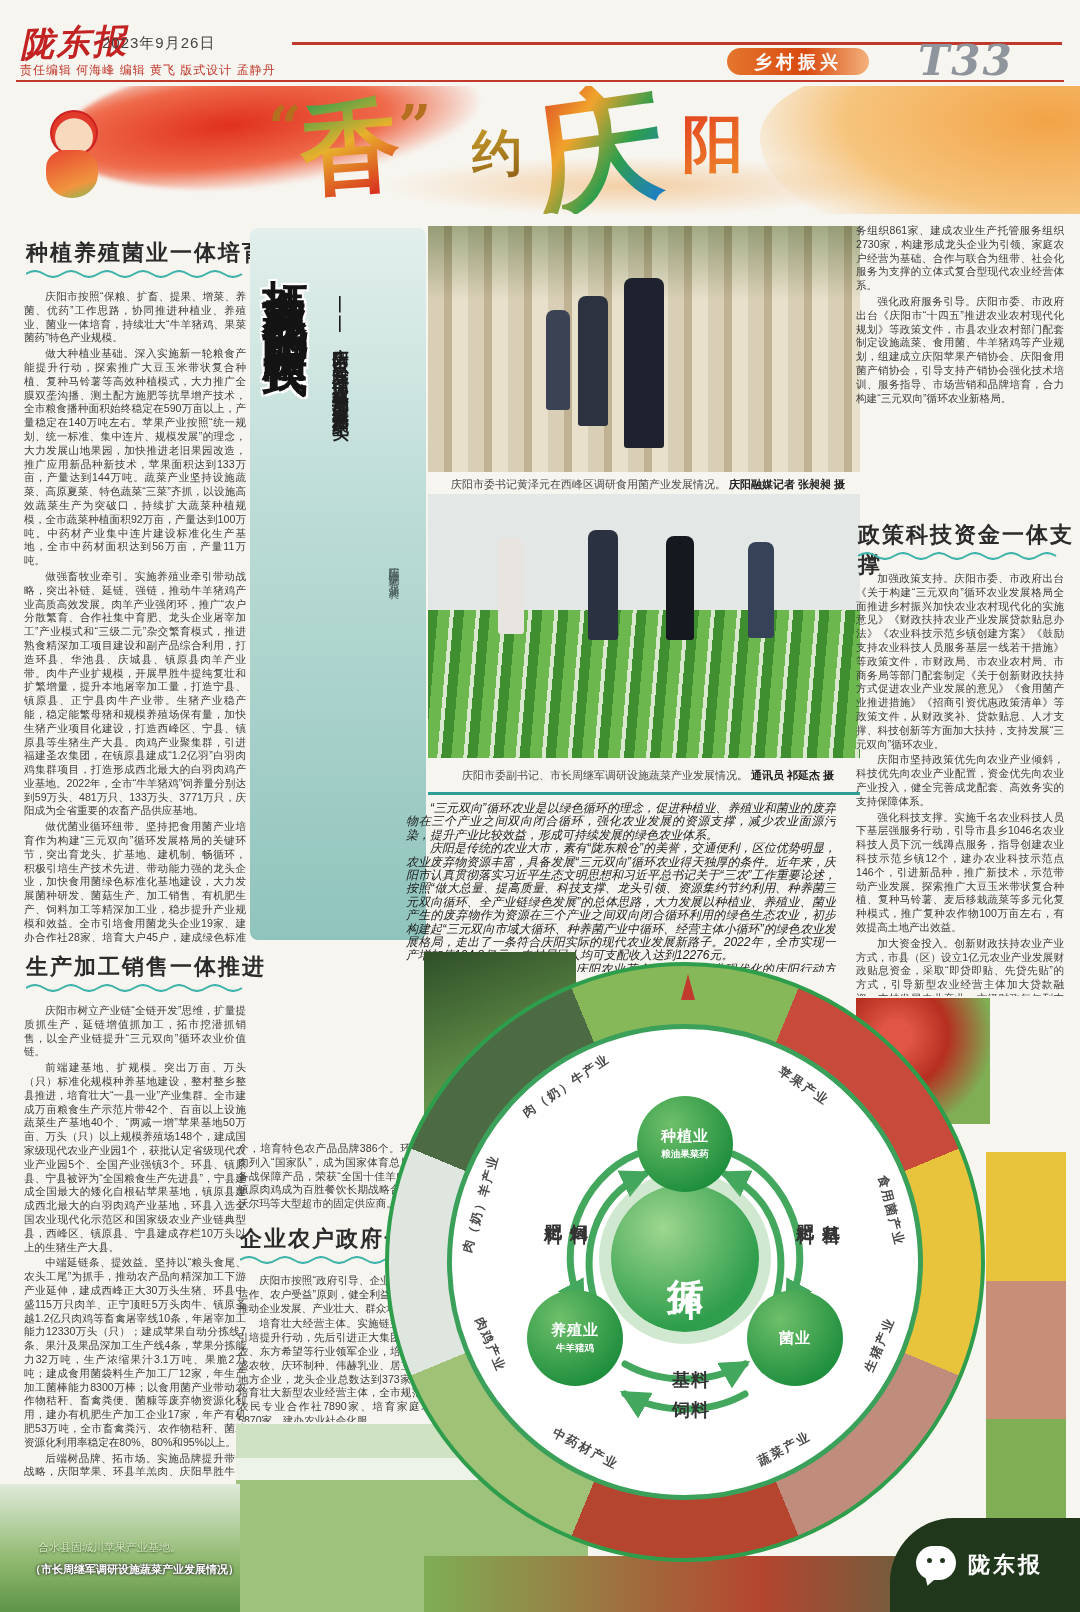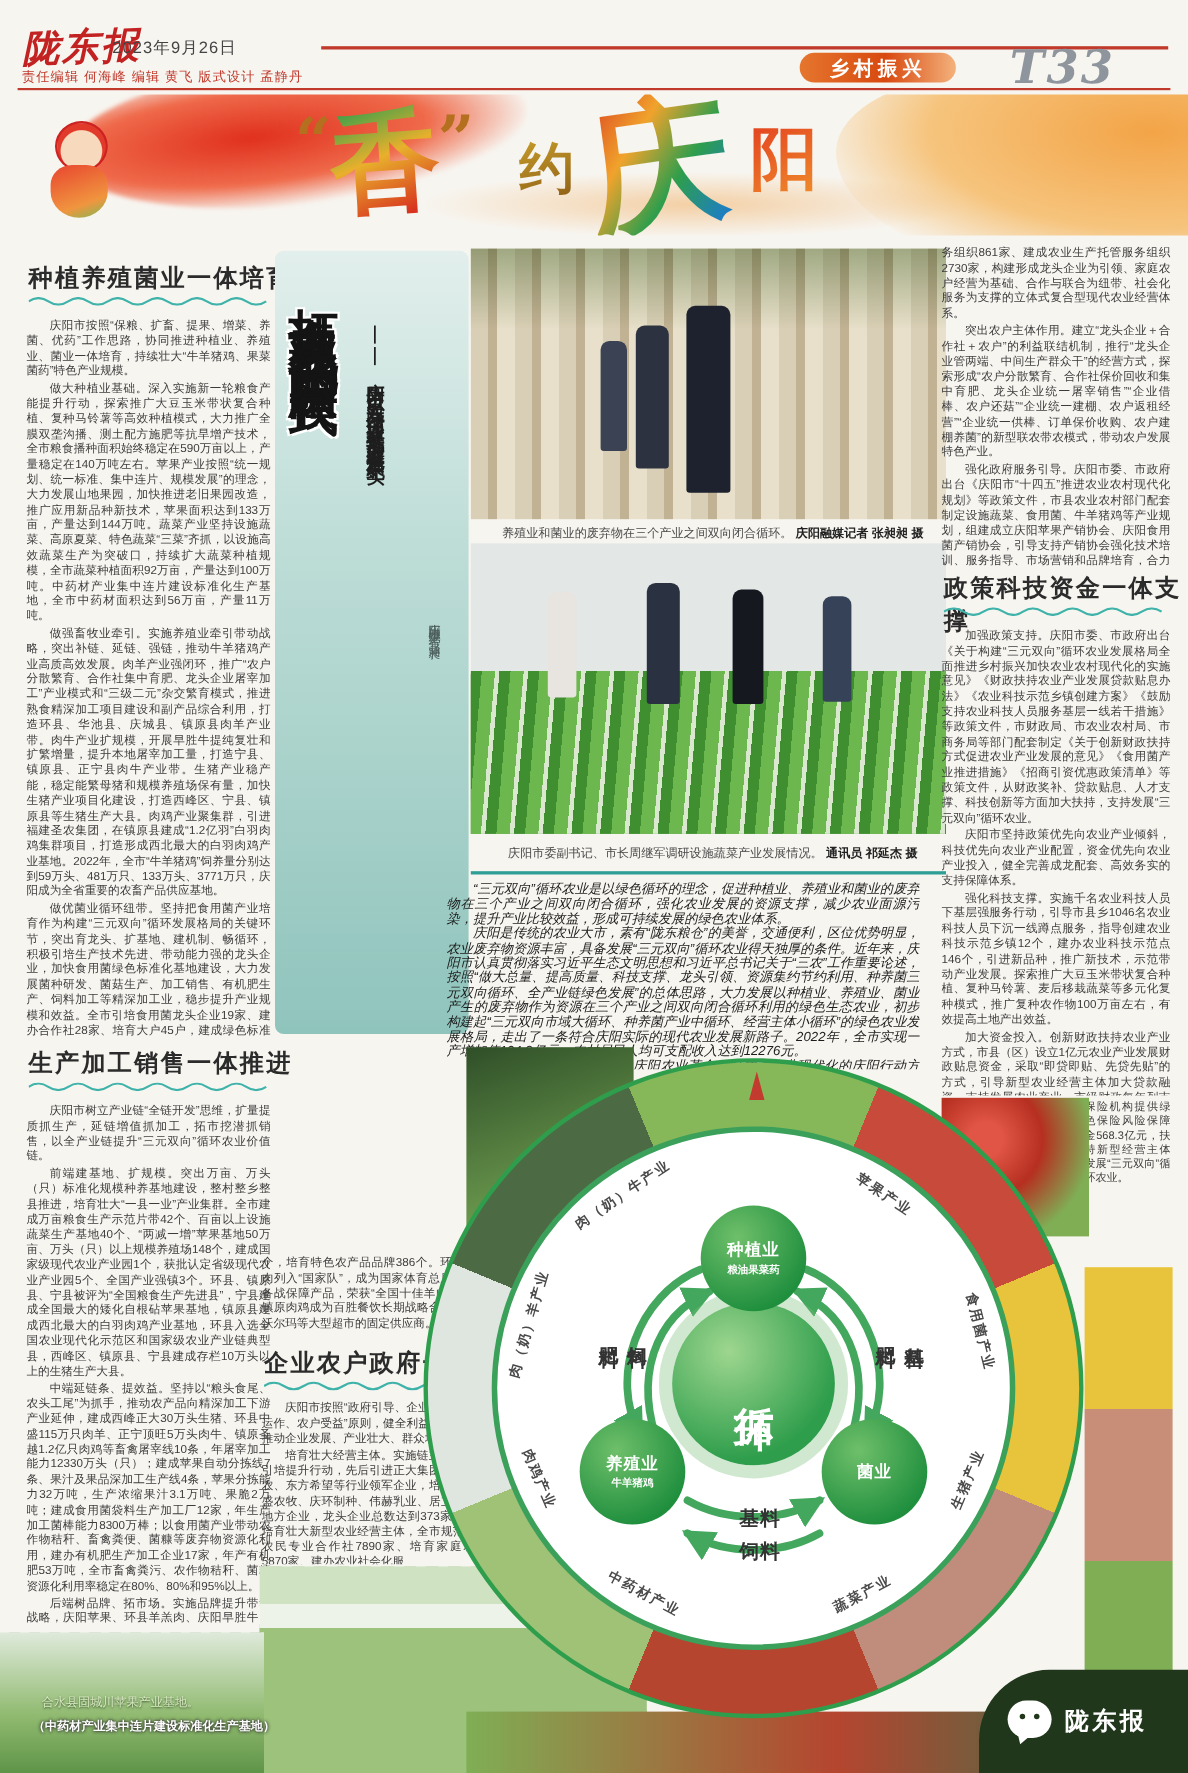--- a/index.html
+++ b/index.html
@@ -205,21 +205,21 @@
   <div class="abs v-title">打造农业现代化的『庆阳模式』</div>
   <div class="abs v-sub">——庆阳市以『三元双向』循环农业模式推动农业绿色发展纪实</div>
   <div class="abs v-byline">庆阳融媒记者 张昶昶</div>
 
   <div class="abs photo1">
     <div class="fig" style="left:150px;top:70px;width:30px;height:130px;background:#2c3240;"></div>
     <div class="fig" style="left:196px;top:52px;width:40px;height:170px;background:#1d222e;"></div>
     <div class="fig" style="left:118px;top:84px;width:24px;height:100px;background:#3a4254;"></div>
   </div>
   <div class="abs cap cap1">
-    <span>养殖业和菌业的废弃物在三个产业之间双向闭合循环。</span>
+    <span>庆阳市委书记黄泽元在西峰区调研食用菌产业发展情况。</span>
     <b>庆阳融媒记者 张昶昶 摄</b>
   </div>
 
   <div class="abs photo2">
     <div class="rows"></div>
     <div class="fig" style="left:70px;top:44px;width:26px;height:96px;background:#e8e4e0;"></div>
     <div class="fig" style="left:160px;top:36px;width:30px;height:110px;background:#2a3140;"></div>
     <div class="fig" style="left:238px;top:42px;width:28px;height:104px;background:#15181f;"></div>
     <div class="fig" style="left:320px;top:48px;width:26px;height:96px;background:#354258;"></div>
   </div>
@@ -231,35 +231,33 @@
   <div class="abs teal-rule"></div>
 
   <div class="abs intro">
     <p>“三元双向”循环农业是以绿色循环的理念，促进种植业、养殖业和菌业的废弃物在三个产业之间双向闭合循环，强化农业发展的资源支撑，减少农业面源污染，提升产业比较效益，形成可持续发展的绿色农业体系。</p>
     <p>庆阳是传统的农业大市，素有“陇东粮仓”的美誉，交通便利，区位优势明显，农业废弃物资源丰富，具备发展“三元双向”循环农业得天独厚的条件。近年来，庆阳市认真贯彻落实习近平生态文明思想和习近平总书记关于“三农”工作重要论述，按照“做大总量、提高质量、科技支撑、龙头引领、资源集约节约利用、种养菌三元双向循环、全产业链绿色发展”的总体思路，大力发展以种植业、养殖业、菌业产生的废弃物作为资源在三个产业之间双向闭合循环利用的绿色生态农业，初步构建起“三元双向市域大循环、种养菌产业中循环、经营主体小循环”的绿色农业发展格局，走出了一条符合庆阳实际的现代农业发展新路子。2022年，全市实现一产增加值124.8亿元，农村居民人均可支配收入达到12276元。</p>
     <p>“三元双向”循环农业被誉为庆阳农业革命，已成为农业现代化的庆阳行动方案。</p>
   </div>
 
   <div class="abs small-col body-txt r1-body">
     <p style="text-indent:0">务组织861家、建成农业生产托管服务组织2730家，构建形成龙头企业为引领、家庭农户经营为基础、合作与联合为纽带、社会化服务为支撑的立体式复合型现代农业经营体系。</p>
-    <p>突出农户主体作用。建立“龙头企业＋合作社＋农户”的利益联结机制，推行“龙头企业管两端、中间生产群众干”的经营方式，探索形成“农户分散繁育、合作社保价回收和集中育肥、龙头企业统一屠宰销售”“企业借棒、农户还菇”“企业统一建棚、农户返租经营”“企业统一供棒、订单保价收购、农户建棚养菌”的新型联农带农模式，带动农户发展特色产业。</p>
     <p>强化政府服务引导。庆阳市委、市政府出台《庆阳市“十四五”推进农业农村现代化规划》等政策文件，市县农业农村部门配套制定设施蔬菜、食用菌、牛羊猪鸡等产业规划，组建成立庆阳苹果产销协会、庆阳食用菌产销协会，引导支持产销协会强化技术培训、服务指导、市场营销和品牌培育，合力构建“三元双向”循环农业新格局。</p>
   </div>
 
   <h2 class="abs col-head r2-head" style="margin:0">政策科技资金一体支撑</h2>
   <svg class="abs wavy r2-wavy" width="206" height="8">
     <path d="M0 4 q9 -6 18 0 t18 0 t18 0 t18 0 t18 0 t18 0 t18 0 t18 0 t18 0 t18 0 t18 0" stroke="#3fb3a9" stroke-width="2" fill="none"></path>
   </svg>
   <div class="abs small-col body-txt r2-body">
     <p>加强政策支持。庆阳市委、市政府出台《关于构建“三元双向”循环农业发展格局全面推进乡村振兴加快农业农村现代化的实施意见》《财政扶持农业产业发展贷款贴息办法》《农业科技示范乡镇创建方案》《鼓励支持农业科技人员服务基层一线若干措施》等政策文件，市财政局、市农业农村局、市商务局等部门配套制定《关于创新财政扶持方式促进农业产业发展的意见》《食用菌产业推进措施》《招商引资优惠政策清单》等政策文件，从财政奖补、贷款贴息、人才支撑、科技创新等方面加大扶持，支持发展“三元双向”循环农业。</p>
     <p>庆阳市坚持政策优先向农业产业倾斜，科技优先向农业产业配置，资金优先向农业产业投入，健全完善成龙配套、高效务实的支持保障体系。</p>
     <p>强化科技支撑。实施千名农业科技人员下基层强服务行动，引导市县乡1046名农业科技人员下沉一线蹲点服务，指导创建农业科技示范乡镇12个，建办农业科技示范点146个，引进新品种，推广新技术，示范带动产业发展。探索推广大豆玉米带状复合种植、复种马铃薯、麦后移栽蔬菜等多元化复种模式，推广复种农作物100万亩左右，有效提高土地产出效益。</p>
     <p>加大资金投入。创新财政扶持农业产业方式，市县（区）设立1亿元农业产业发展财政贴息资金，采取“即贷即贴、先贷先贴”的方式，引导新型农业经营主体加大贷款融资，支持发展农业产业。市级财政每年列支有效衔接资金2.02亿元，市县农业农村部门协调金融机构投放绿色金融贷款13.4亿元，市财政投放支持黄河流域生态保护和高质量发展等绿色信贷资金132.6亿元，</p>
   </div>
-  <div class="abs r2-wrap">保险机构提供绿色保险风险保障金568.3亿元，扶持新型经营主体发展“三元双向”循环农业。</div>
 
   <div class="abs small-col body-txt c2-cont">
     <p style="text-indent:0">个，培育特色农产品品牌386个。环县羊羔肉列入“国家队”，成为国家体育总局运动员备战保障产品，荣获“全国十佳羊肉品牌”，镇原肉鸡成为百胜餐饮长期战略合作伙伴、沃尔玛等大型超市的固定供应商。</p>
   </div>
   <h2 class="abs col-head c2-head" style="margin:0">企业农户政府一体发力</h2>
   <svg class="abs wavy c2-wavy" width="204" height="8">
     <path d="M0 4 q9 -6 18 0 t18 0 t18 0 t18 0 t18 0 t18 0 t18 0 t18 0 t18 0 t18 0 t18 0" stroke="#3fb3a9" stroke-width="2" fill="none"></path>
   </svg>
   <div class="abs small-col body-txt c2-body">
     <p>庆阳市按照“政府引导、企业主体、市场运作、农户受益”原则，健全利益联结机制，推动企业发展、产业壮大、群众增收。</p>
@@ -321,21 +319,21 @@
       <span class="flow v" style="left:36px;top:128px;">肥料</span>
       <span class="flow v" style="left:62px;top:128px;">饲料</span>
       <span class="flow v" style="left:288px;top:128px;">肥料</span>
       <span class="flow v" style="left:314px;top:128px;">基料</span>
       <span class="flow" style="left:167px;top:286px;">基料</span>
       <span class="flow" style="left:167px;top:316px;">饲料</span>
     </div>
   </div>
 
   <div class="abs cap-site">合水县固城川苹果产业基地。</div>
-  <div class="abs cap-note">（中药材产业集中连片建设标准化生产基地）</div>
+  <div class="abs cap-note">（市长周继军调研设施蔬菜产业发展情况）</div>
 
   <div class="abs corner">
     <div class="wx-icon">
       <span class="wx-eye" style="left:11px;"></span>
       <span class="wx-eye" style="left:24px;"></span>
     </div>
     <div class="corner-label">陇东报</div>
   </div>
 
 </div>

